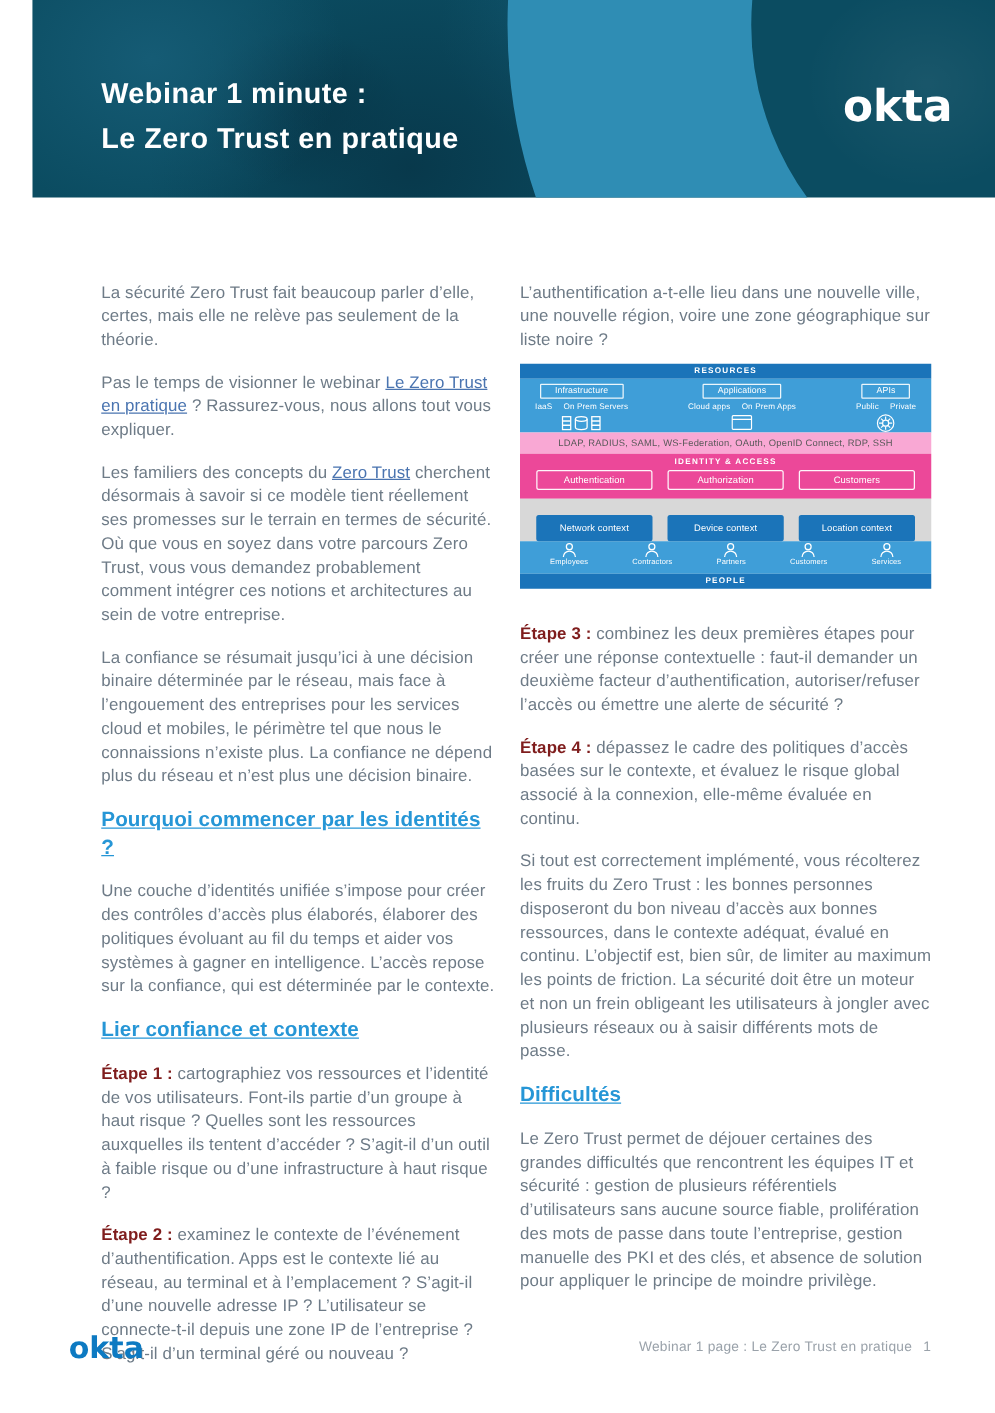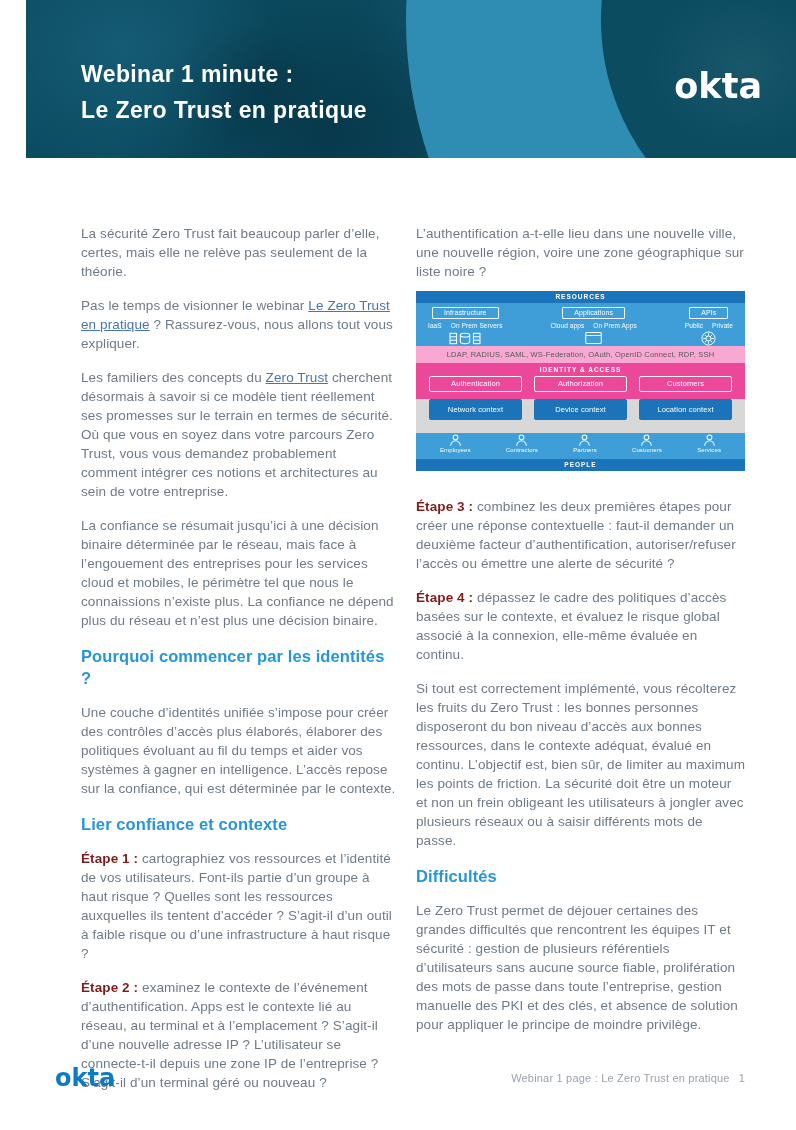--- a/index.html
+++ b/index.html
@@ -35,41 +35,41 @@
     position:absolute; right:60px; top:66px; color:#ffffff;
     font-size:35px; font-weight:700; letter-spacing:0px;
   }
   .logo-word { font-family:"DejaVu Sans","Liberation Sans",sans-serif; }
 
   
   .main { display:flex; padding:66px 51px 0 55px; gap:20px; }
   .col { width:335px; color:#6e7b87; font-size:13.5px; line-height:19px; letter-spacing:.1px; }
   .col p { margin:0 0 15px 0; }
   .col p.tight { margin-bottom:0; }
-  .col h3 { font-size:16.5px; line-height:22px; font-weight:700; color:#2696d6; margin:15px 0 14px 0; }
+  .col h3 { font-size:16.5px; line-height:22px; font-weight:700; color:#2696d6; margin:15px 0 14px 0;text-decoration:underline; }
   a.link { color:#4a74b0; text-decoration:underline; cursor:pointer; }
   .step-label { font-weight:700; color:#7f1d1d; }
 
   
   .diagram { width:329px; margin:10px 0 26px 0; font-family:"Liberation Sans","DejaVu Sans",sans-serif; }
   .band { background:#1b74b9; color:#fff; text-align:center; font-size:6.5px; letter-spacing:1px;
           height:12px; line-height:12px; font-weight:700; text-transform:uppercase; }
   .res-area { background:#3f9ed8; height:43px; display:flex; justify-content:space-between; padding:4px 12px 1px 12px; }
   .res-group { display:flex; flex-direction:column; align-items:center; }
   .res-box { border:1px solid rgba(255,255,255,.9); border-radius:1px; color:#fff; font-size:7px;
              padding:1px 11px; line-height:8px; white-space:nowrap; }
   .res-subs { display:flex; gap:9px; color:#fff; font-size:6.5px; line-height:9px; margin-top:2px; white-space:nowrap; }
   .res-icon { height:15px; display:flex; align-items:center; margin-top:1px; }
   .proto { background:#f9a8d4; height:17px; line-height:17px; text-align:center; color:#585858; font-size:7.5px; letter-spacing:.2px; }
   .green-area { background:#ec4899; height:36px; padding-top:1px; }
   .green-label { text-align:center; color:#fff; font-size:6.5px; letter-spacing:1px; font-weight:700; line-height:11px; }
   .green-boxes { display:flex; justify-content:space-between; padding:1px 13px 0 13px; }
   .id-box { border:1px solid rgba(255,255,255,.95); border-radius:2px; width:93px; height:16px;
             color:#fff; font-size:7.5px; line-height:14px; text-align:center; }
-  .ctx-area { background:#d8d8d8; height:34px; display:flex; align-items:flex-start; justify-content:space-between; padding:0 13px; }
+  .ctx-area { background:#d8d8d8; height:34px; display:flex; align-items:flex-end; justify-content:space-between; padding:0 13px; }
   .ctx-box { background:#1b74b9; border-radius:2px; width:93px; height:21px; color:#fff; font-size:7.5px;
              line-height:21px; text-align:center; }
   .people-area { background:#3f9ed8; height:26px; display:flex; justify-content:space-between; padding:1px 24px 0 24px; }
   .person-g { display:flex; flex-direction:column; align-items:center; }
   .person-label { color:#fff; font-size:6px; line-height:8px; white-space:nowrap; }
   .dsvg { display:block; }
 
   
   .ft { position:absolute; left:55px; right:51px; top:1064px; height:28px;
         display:flex; align-items:center; justify-content:space-between; }

